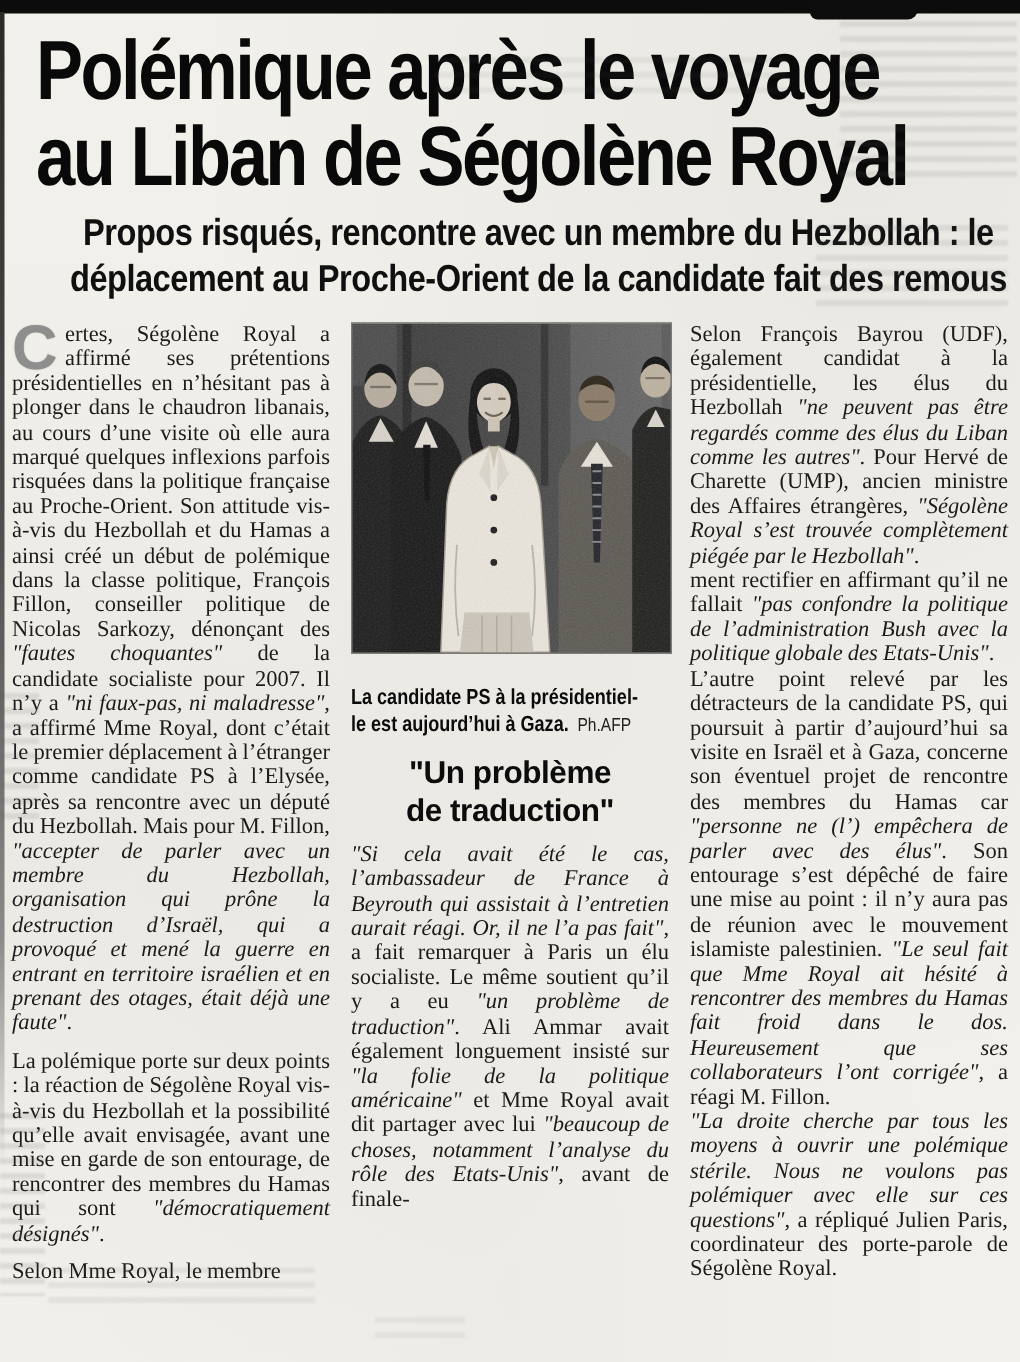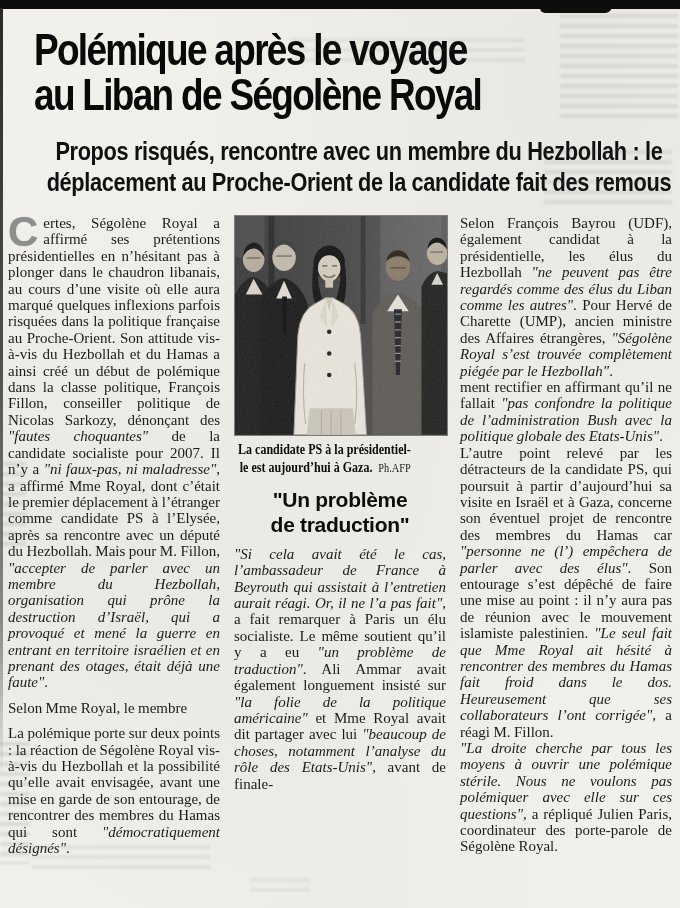--- a/index.html
+++ b/index.html
@@ -16,23 +16,23 @@
       radial-gradient(ellipse at 10% 60%, rgba(90,90,90,.05), transparent 50%),
       radial-gradient(ellipse at 50% 95%, rgba(120,120,120,.04), transparent 60%);
     color:#1b1b1b;
   }
   .topbar{position:absolute;top:0;left:0;width:680px;height:9px;background:#0c0c0c;}
   .topbar-bump{position:absolute;top:0;left:540px;width:72px;height:13px;background:#0d0d0d;border-radius:0 0 7px 5px;}
   .left-rule{position:absolute;top:8px;left:0;width:3px;height:770px;
     background:linear-gradient(180deg,#2a2a2a 0%,#4e4e4e 45%,#8a8a8a 80%,rgba(140,140,140,0) 100%);}
   
   .headline{
-    margin:18px;padding:10px 0 0 16px;
+    margin:8px;padding:10px 0 0 16px;
     font-family:"Liberation Sans",sans-serif;font-weight:700;
-    font-size:44px;line-height:1.02;letter-spacing:-2px;color:#090909;
+    font-size:56px;line-height:1.02;letter-spacing:-2px;color:#090909;
   }
   .headline .squish{display:inline-block;white-space:nowrap;transform:scaleX(.84);transform-origin:left top;}
   
   .subheadline{
     margin:7px 0 0;text-align:center;
     font-family:"Liberation Sans",sans-serif;font-weight:700;
     font-size:25px;line-height:1.24;letter-spacing:-0.4px;color:#101010;
   }
   .subheadline .squish2{display:inline-block;white-space:nowrap;transform:scaleX(.87);transform-origin:center top;}
   
@@ -47,21 +47,21 @@
     text-shadow:0 0 1px rgba(120,120,120,.55);
   }
   .subhead{
     margin:10px 0 8px;text-align:center;
     font-family:"Liberation Sans",sans-serif;font-weight:700;
     font-size:21px;line-height:1.22;letter-spacing:-0.3px;color:#0c0c0c;
   }
   
   .photo-fig{margin:0 0 7px;}
   .photo-fig svg{display:block;width:100%;height:auto;border:1px solid #7d7d7d;background:#555;}
-  .caption{margin-top:4px;font-family:Liberation Serif, serif;text-align:right;}
+  .caption{margin-top:20px;font-family:Liberation Sans, sans-serif;}
   .cap-inner{display:inline-block;white-space:nowrap;transform:scaleX(.83);transform-origin:left top;}
   .cap-lines{font-weight:700;font-size:14.5px;line-height:1.2;color:#0b0b0b;}
   .credit{font-weight:400;font-size:12.5px;margin-left:7px;color:#222;}
   
   .bleed{
     position:absolute;pointer-events:none;filter:blur(.8px);
     background:repeating-linear-gradient(180deg, rgba(95,95,95,.16) 0 4px, rgba(0,0,0,0) 4px 10px);
   }
   .b1{right:2px;top:14px;width:118px;height:108px;opacity:.75;}
   .b2{right:8px;top:150px;width:128px;height:58px;opacity:.7;}
@@ -82,22 +82,22 @@
 
   <h1 class="headline"><span class="squish">Polémique après le voyage<br>au Liban de Ségolène Royal</span></h1>
 
   <h2 class="subheadline"><span class="squish2">Propos risqués, rencontre avec un membre du Hezbollah : le<br>déplacement au Proche-Orient de la candidate fait des remous</span></h2>
 
   <div class="columns">
 
     <div class="col">
       <div>
           <p class="para"><span class="dropcap">C</span><span>ertes, Ségolène Royal a affirmé ses prétentions présidentielles en n’hésitant pas à plonger dans le chaudron libanais, au cours d’une visite où elle aura marqué quelques inflexions parfois risquées dans la politique française au Proche-Orient. Son attitude vis-à-vis du Hezbollah et du Hamas a ainsi créé un début de polémique dans la classe politique, François Fillon, conseiller politique de Nicolas Sarkozy, dénonçant des </span><em>"fautes choquantes"</em><span> de la candidate socialiste pour 2007. Il n’y a </span><em>"ni faux-pas, ni maladresse"</em><span>, a affirmé Mme Royal, dont c’était le premier déplacement à l’étranger comme candidate PS à l’Elysée, après sa rencontre avec un député du Hezbollah. Mais pour M. Fillon, </span><em>"accepter de parler avec un membre du Hezbollah, organisation qui prône la destruction d’Israël, qui a provoqué et mené la guerre en entrant en territoire israélien et en prenant des otages, était déjà une faute"</em><span>.</span></p>
+          <p class="para gap"><span>La polémique porte sur deux points : la réaction de Ségolène Royal vis-à-vis du Hezbollah et la possibilité qu’elle avait envisagée, avant une mise en garde de son entourage, de rencontrer des membres du Hamas qui sont </span><em>"démocratiquement désignés"</em><span>.</span></p>
           <p class="para gap"><span>Selon Mme Royal, le membre</span></p>
-          <p class="para gap"><span>La polémique porte sur deux points : la réaction de Ségolène Royal vis-à-vis du Hezbollah et la possibilité qu’elle avait envisagée, avant une mise en garde de son entourage, de rencontrer des membres du Hamas qui sont </span><em>"démocratiquement désignés"</em><span>.</span></p>
         </div>
     </div>
 
     <div class="col">
       <figure class="photo-fig">
         <svg viewBox="0 0 216 223" aria-hidden="true">
           <defs>
             <linearGradient id="pbg" x1="0" y1="0" x2="1" y2="0">
               <stop offset="0" stop-color="#3a3a3a"></stop>
               <stop offset="0.55" stop-color="#474747"></stop>

